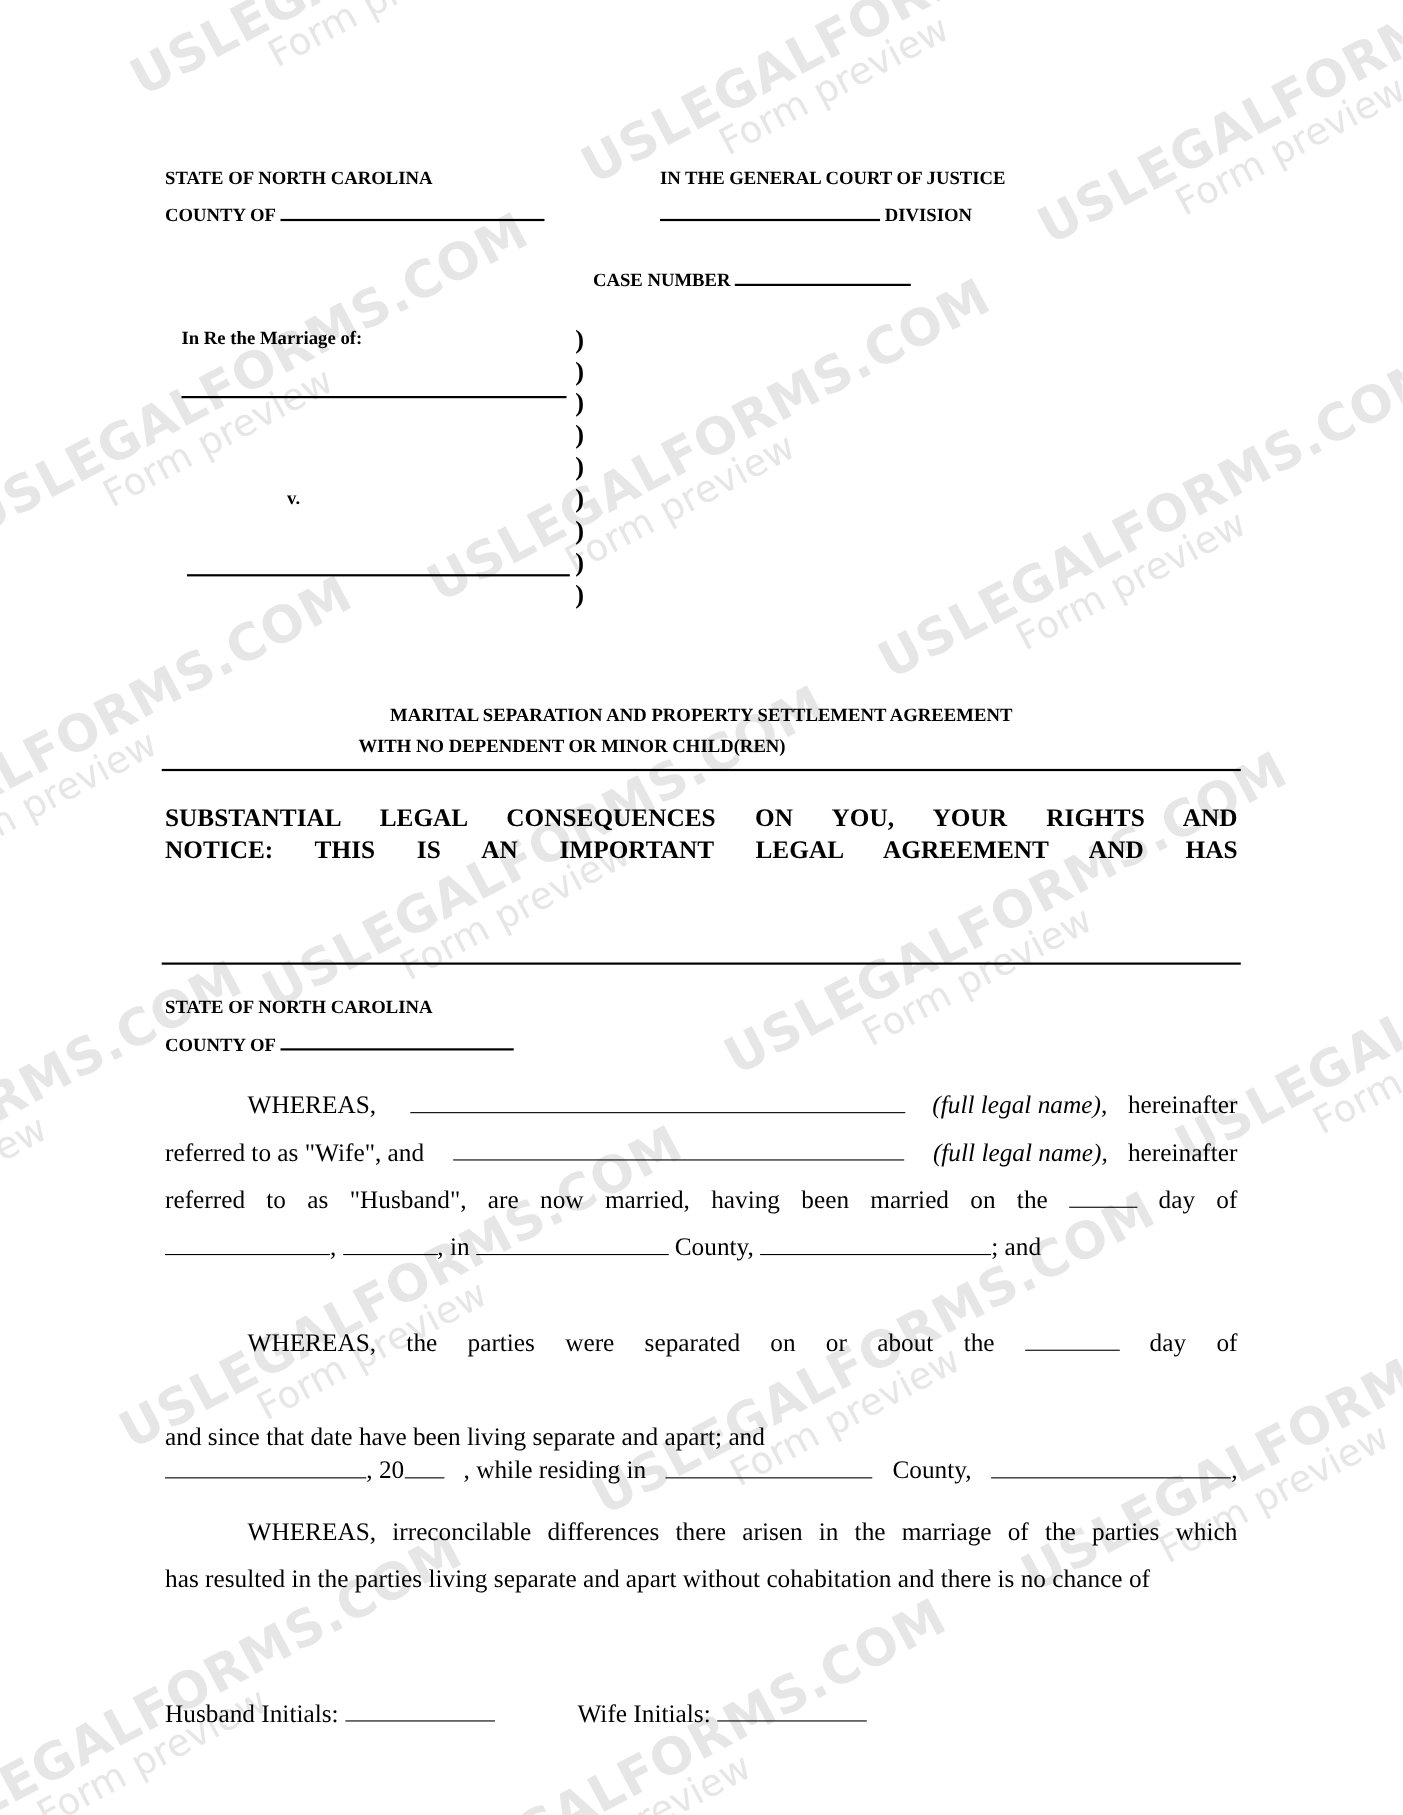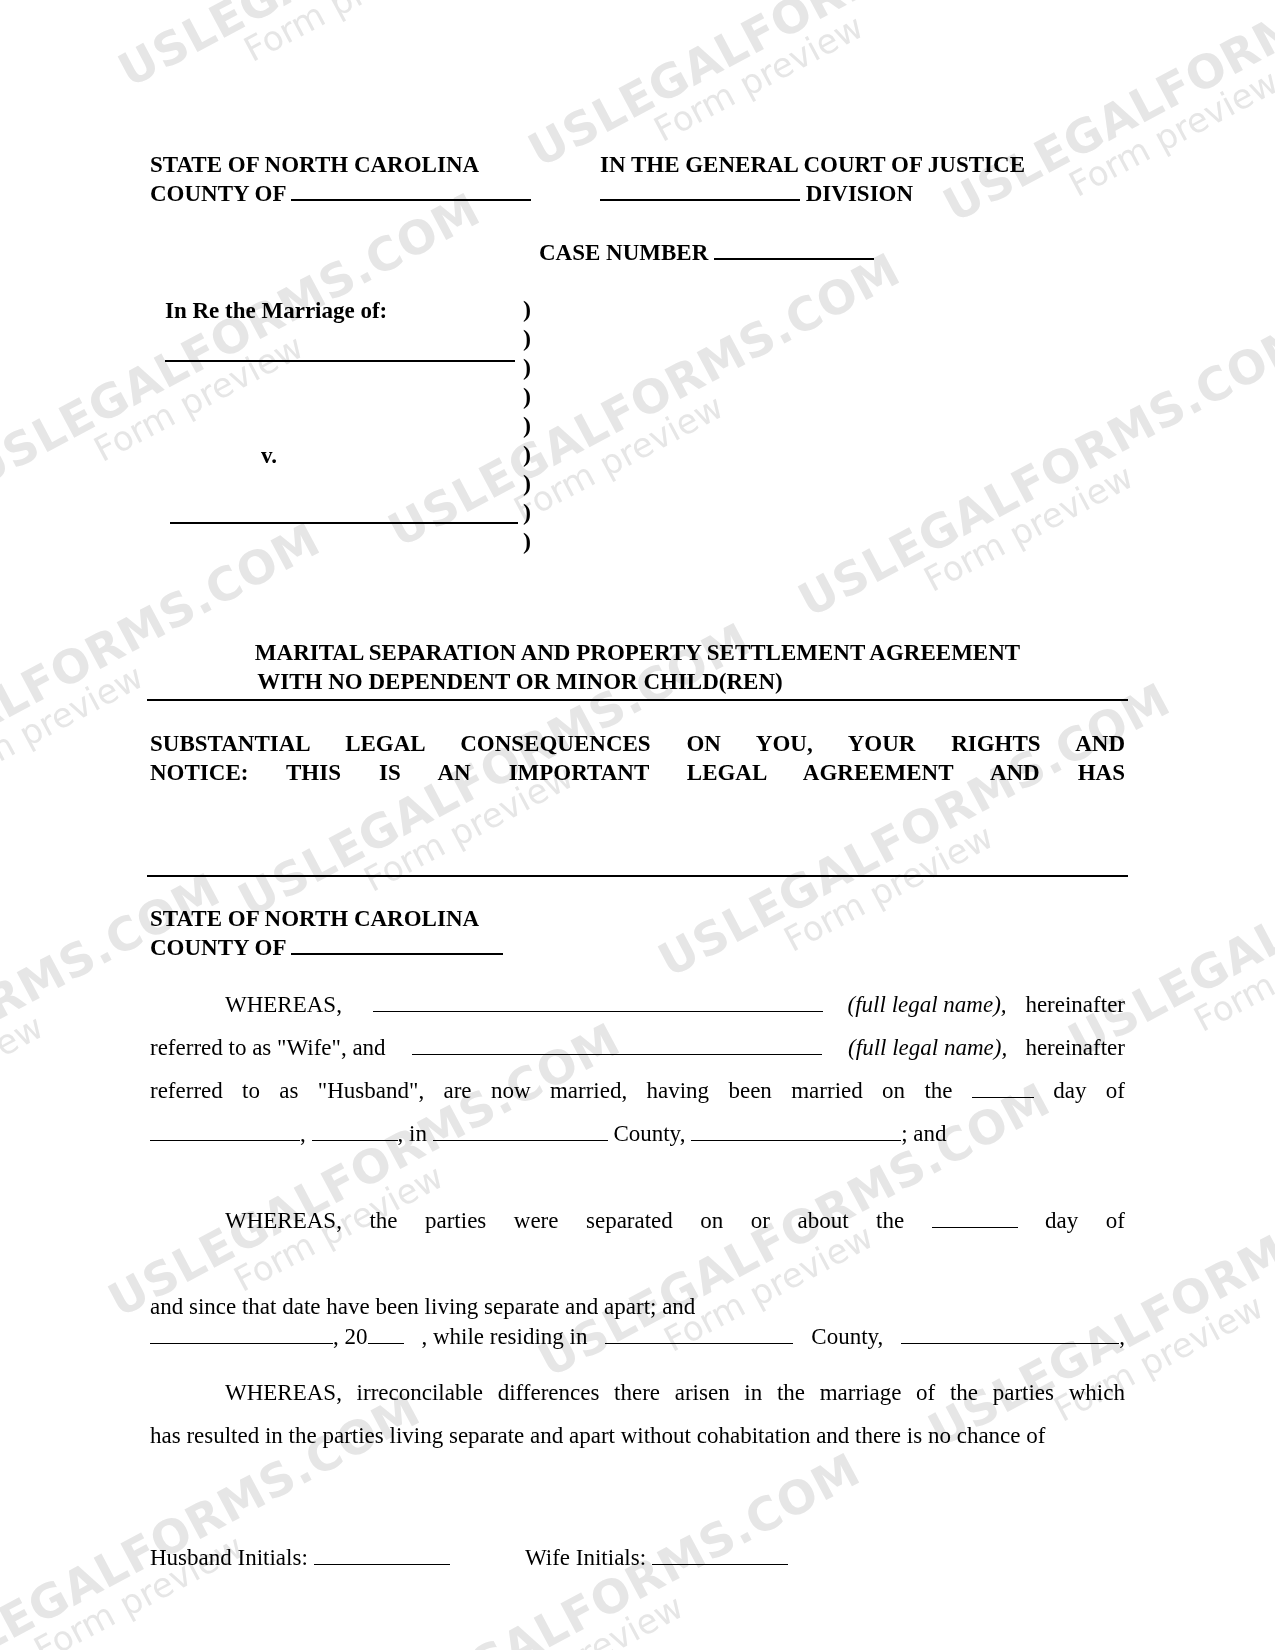--- a/index.html
+++ b/index.html
@@ -1,19 +1,19 @@
 <!DOCTYPE html>
 <html><head>
   <meta charset="utf-8">
   <style>
     html, body { margin:0; padding:0; }
     body { width:1275px; height:1650px; background:#ffffff; position:relative; overflow:hidden;
            font-family:"Liberation Serif","DejaVu Serif",serif; color:#000; }
     .abs { position:absolute; white-space:nowrap; }
-    .b { font-weight:bold; font-size:23px; }
+    .b { font-weight:bold; font-size:17px; }
     .n { font-size:23px; }
     .blank { display:inline-block; border-bottom:2px solid #000; height:18px; vertical-align:baseline; }
     .blank.thin { border-bottom-width:1.5px; }
     .rule { position:absolute; left:147px; width:981px; height:0; border-top:2.5px solid #000; }
     .wm { position:absolute; font-family:"DejaVu Sans",sans-serif; color:#e6e6e6; transform:rotate(-28deg);
           transform-origin:left bottom; white-space:nowrap; pointer-events:none; }
     .wm .big { font-weight:bold; font-size:46px; letter-spacing:1px; display:block; }
     .wm .small { font-size:34px; display:block; margin-left:120px; margin-top:-8px; }
     .paren { position:absolute; left:523px; font-weight:bold; font-size:24px; }
     .ital { font-style:italic; }

